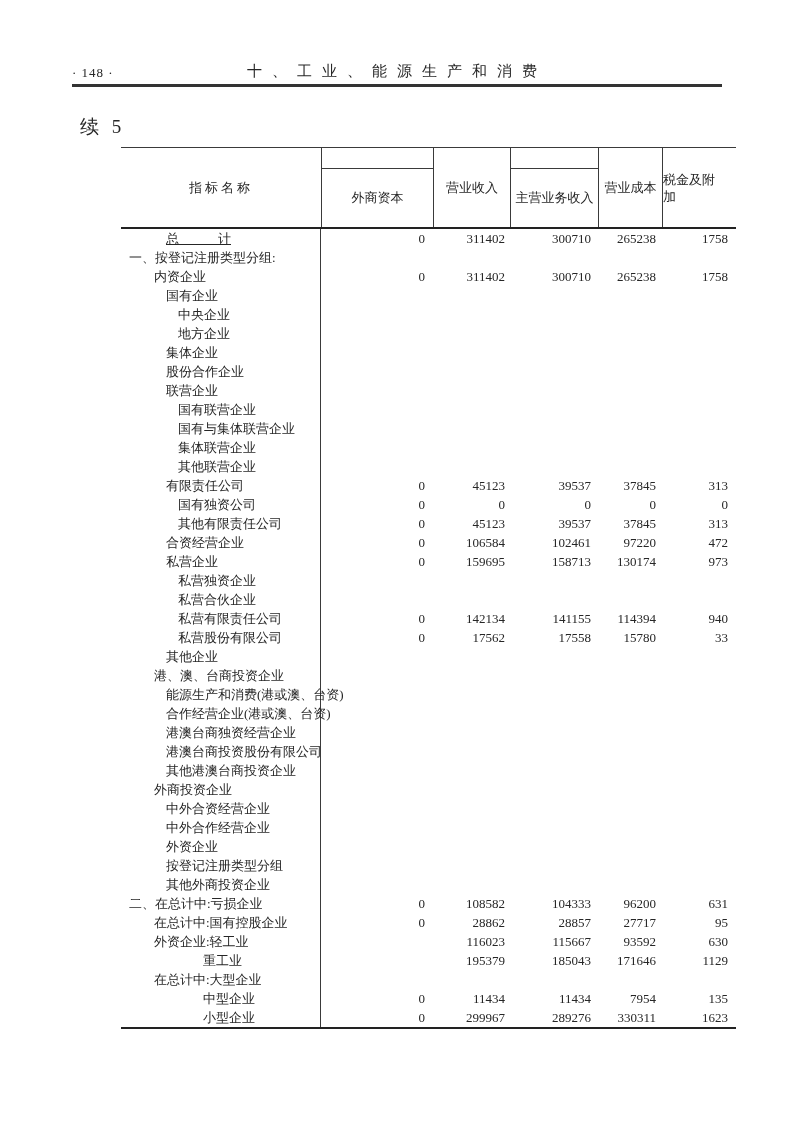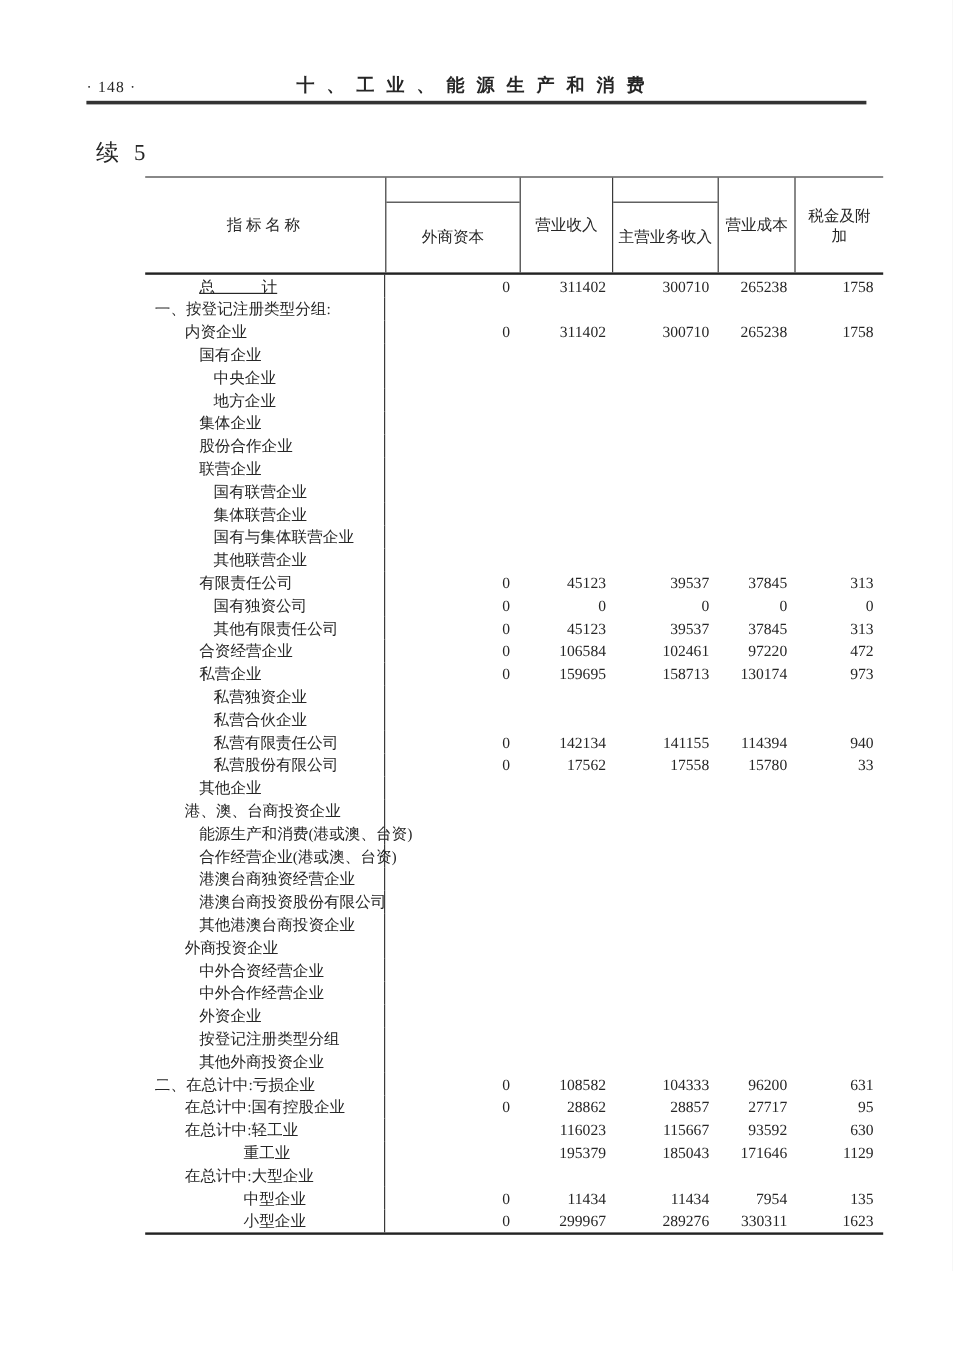--- a/index.html
+++ b/index.html
@@ -16,21 +16,21 @@
     margin:0 auto;
     font-family:"Liberation Serif","DejaVu Serif",serif;
     color:var(--text);
     overflow:hidden;
   }
   
   .page-head{position:absolute;top:62px;left:72px;width:650px;height:20px;}
   .page-no{position:absolute;left:0;top:3px;font-size:13px;letter-spacing:1px;white-space:nowrap;}
   .chapter-title{
     position:absolute;left:0;right:0;top:0;text-align:center;
-    font-size:15px;font-weight:bold;letter-spacing:10px;white-space:nowrap;
+    font-size:15px;font-weight:normal;letter-spacing:10px;white-space:nowrap;
   }
   .head-rule{position:absolute;top:84px;left:72px;width:650px;height:3px;background:#333;}
   
   .cont-title{position:absolute;top:114px;left:80px;font-size:19px;letter-spacing:4px;white-space:nowrap;}
   
   .table{position:absolute;left:93px;top:147px;width:615px;font-size:13px;margin-left:28px;}
   .thead{
     position:relative;height:79px;box-sizing:content-box;
     border-top:1px solid var(--line);
     border-bottom:2px solid var(--line-dark);
@@ -39,21 +39,21 @@
   .hcell{box-sizing:border-box;position:relative;}
   .h-label{width:200px;display:flex;align-items:center;justify-content:center;letter-spacing:3px;}
   .h1{width:112px;border-left:1px solid var(--line);}
   .h2{width:77px;border-left:1px solid var(--line);}
   .h3{width:88px;border-left:1px solid var(--line);}
   .h4{width:64px;border-left:1px solid var(--line);}
   .h5{width:74px;border-left:1px solid var(--line);}
   .stub{height:20px;border-bottom:1px solid var(--line);}
   .htxt{height:58px;display:flex;align-items:center;justify-content:center;white-space:nowrap;}
   .htxt-full{height:100%;display:flex;align-items:center;justify-content:center;white-space:nowrap;}
-  .htxt-wrap{height:100%;display:flex;flex-direction:column;align-items:center;justify-content:center;line-height:17px;}
+  .htxt-wrap{height:100%;display:flex;flex-direction:column;align-items:flex-start;justify-content:center;line-height:17px;}
   
   .tbody{border-bottom:2px solid var(--line-dark);}
   .row{display:flex;height:19px;line-height:19px;}
   .lab{
     width:200px;box-sizing:border-box;
     border-right:1px solid var(--line);
     white-space:nowrap;overflow:visible;
   }
   .ind-total{padding-left:45px;text-decoration:underline;}
   .ind-l0{padding-left:8px;}
@@ -180,29 +180,29 @@
         </div>
         <div class="row">
           <div class="lab ind-l3">国有联营企业</div>
           <div class="num n1"></div>
           <div class="num n2"></div>
           <div class="num n3"></div>
           <div class="num n4"></div>
           <div class="num n5"></div>
         </div>
         <div class="row">
+          <div class="lab ind-l3">国有与集体联营企业</div>
+          <div class="num n1"></div>
+          <div class="num n2"></div>
+          <div class="num n3"></div>
+          <div class="num n4"></div>
+          <div class="num n5"></div>
+        </div>
+        <div class="row">
           <div class="lab ind-l3">集体联营企业</div>
-          <div class="num n1"></div>
-          <div class="num n2"></div>
-          <div class="num n3"></div>
-          <div class="num n4"></div>
-          <div class="num n5"></div>
-        </div>
-        <div class="row">
-          <div class="lab ind-l3">国有与集体联营企业</div>
           <div class="num n1"></div>
           <div class="num n2"></div>
           <div class="num n3"></div>
           <div class="num n4"></div>
           <div class="num n5"></div>
         </div>
         <div class="row">
           <div class="lab ind-l3">其他联营企业</div>
           <div class="num n1"></div>
           <div class="num n2"></div>
@@ -396,21 +396,21 @@
         </div>
         <div class="row">
           <div class="lab ind-l1">在总计中:国有控股企业</div>
           <div class="num n1">0</div>
           <div class="num n2">28862</div>
           <div class="num n3">28857</div>
           <div class="num n4">27717</div>
           <div class="num n5">95</div>
         </div>
         <div class="row">
-          <div class="lab ind-l1">在总计中:轻工业</div>
+          <div class="lab ind-l1">外资企业:轻工业</div>
           <div class="num n1"></div>
           <div class="num n2">116023</div>
           <div class="num n3">115667</div>
           <div class="num n4">93592</div>
           <div class="num n5">630</div>
         </div>
         <div class="row">
           <div class="lab ind-sub">重工业</div>
           <div class="num n1"></div>
           <div class="num n2">195379</div>

